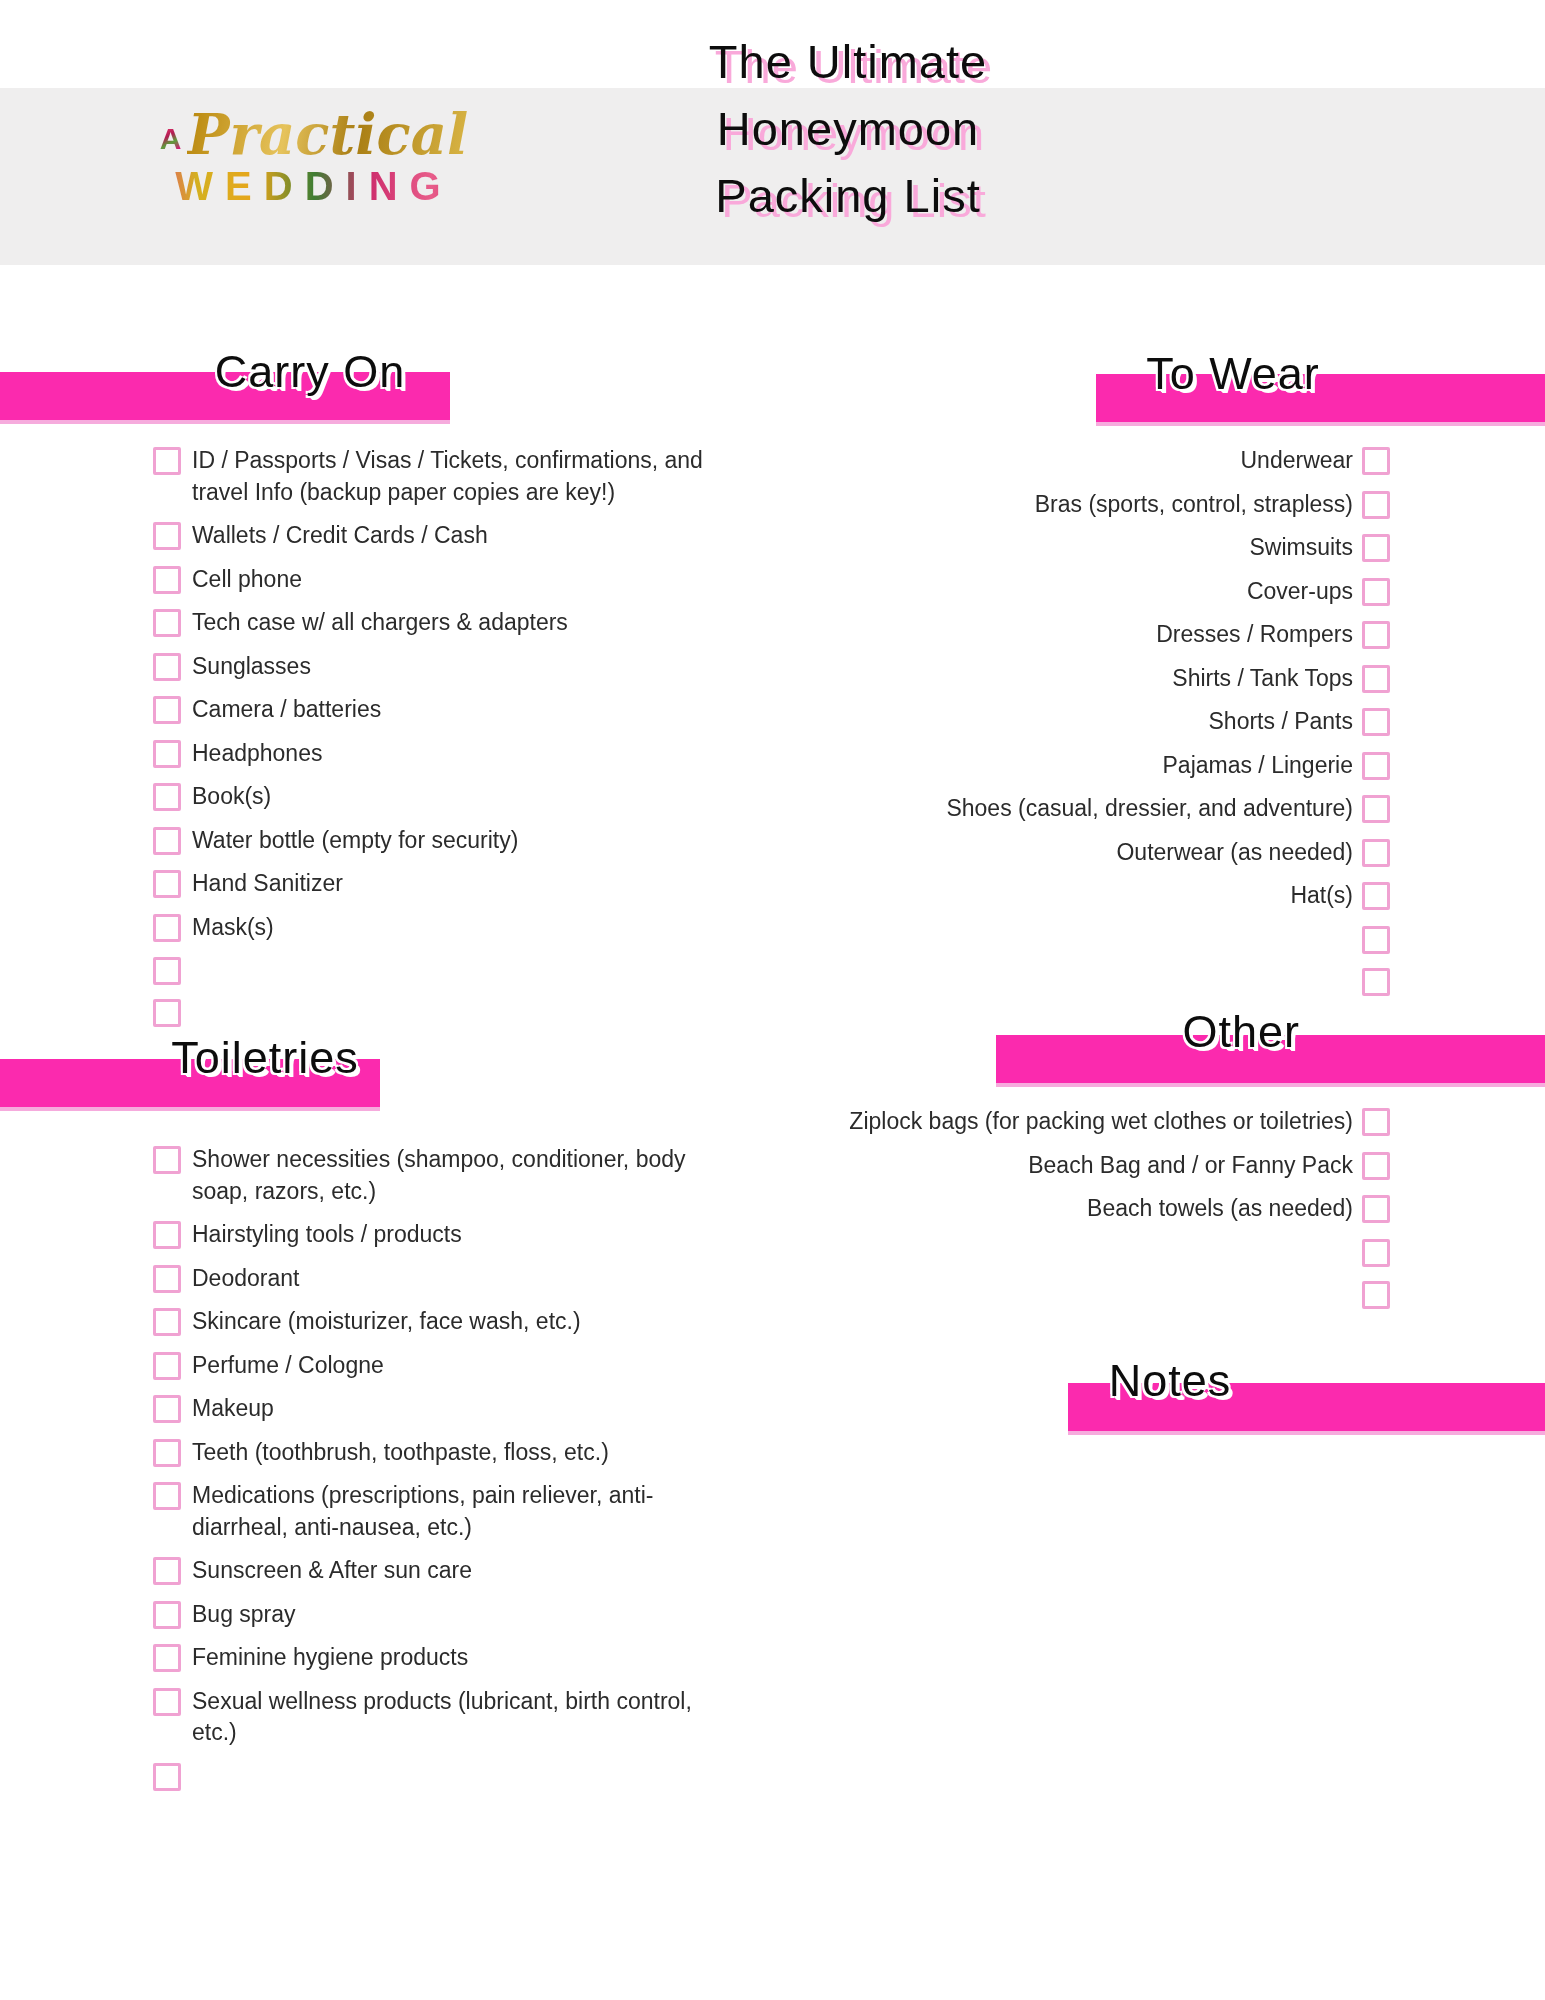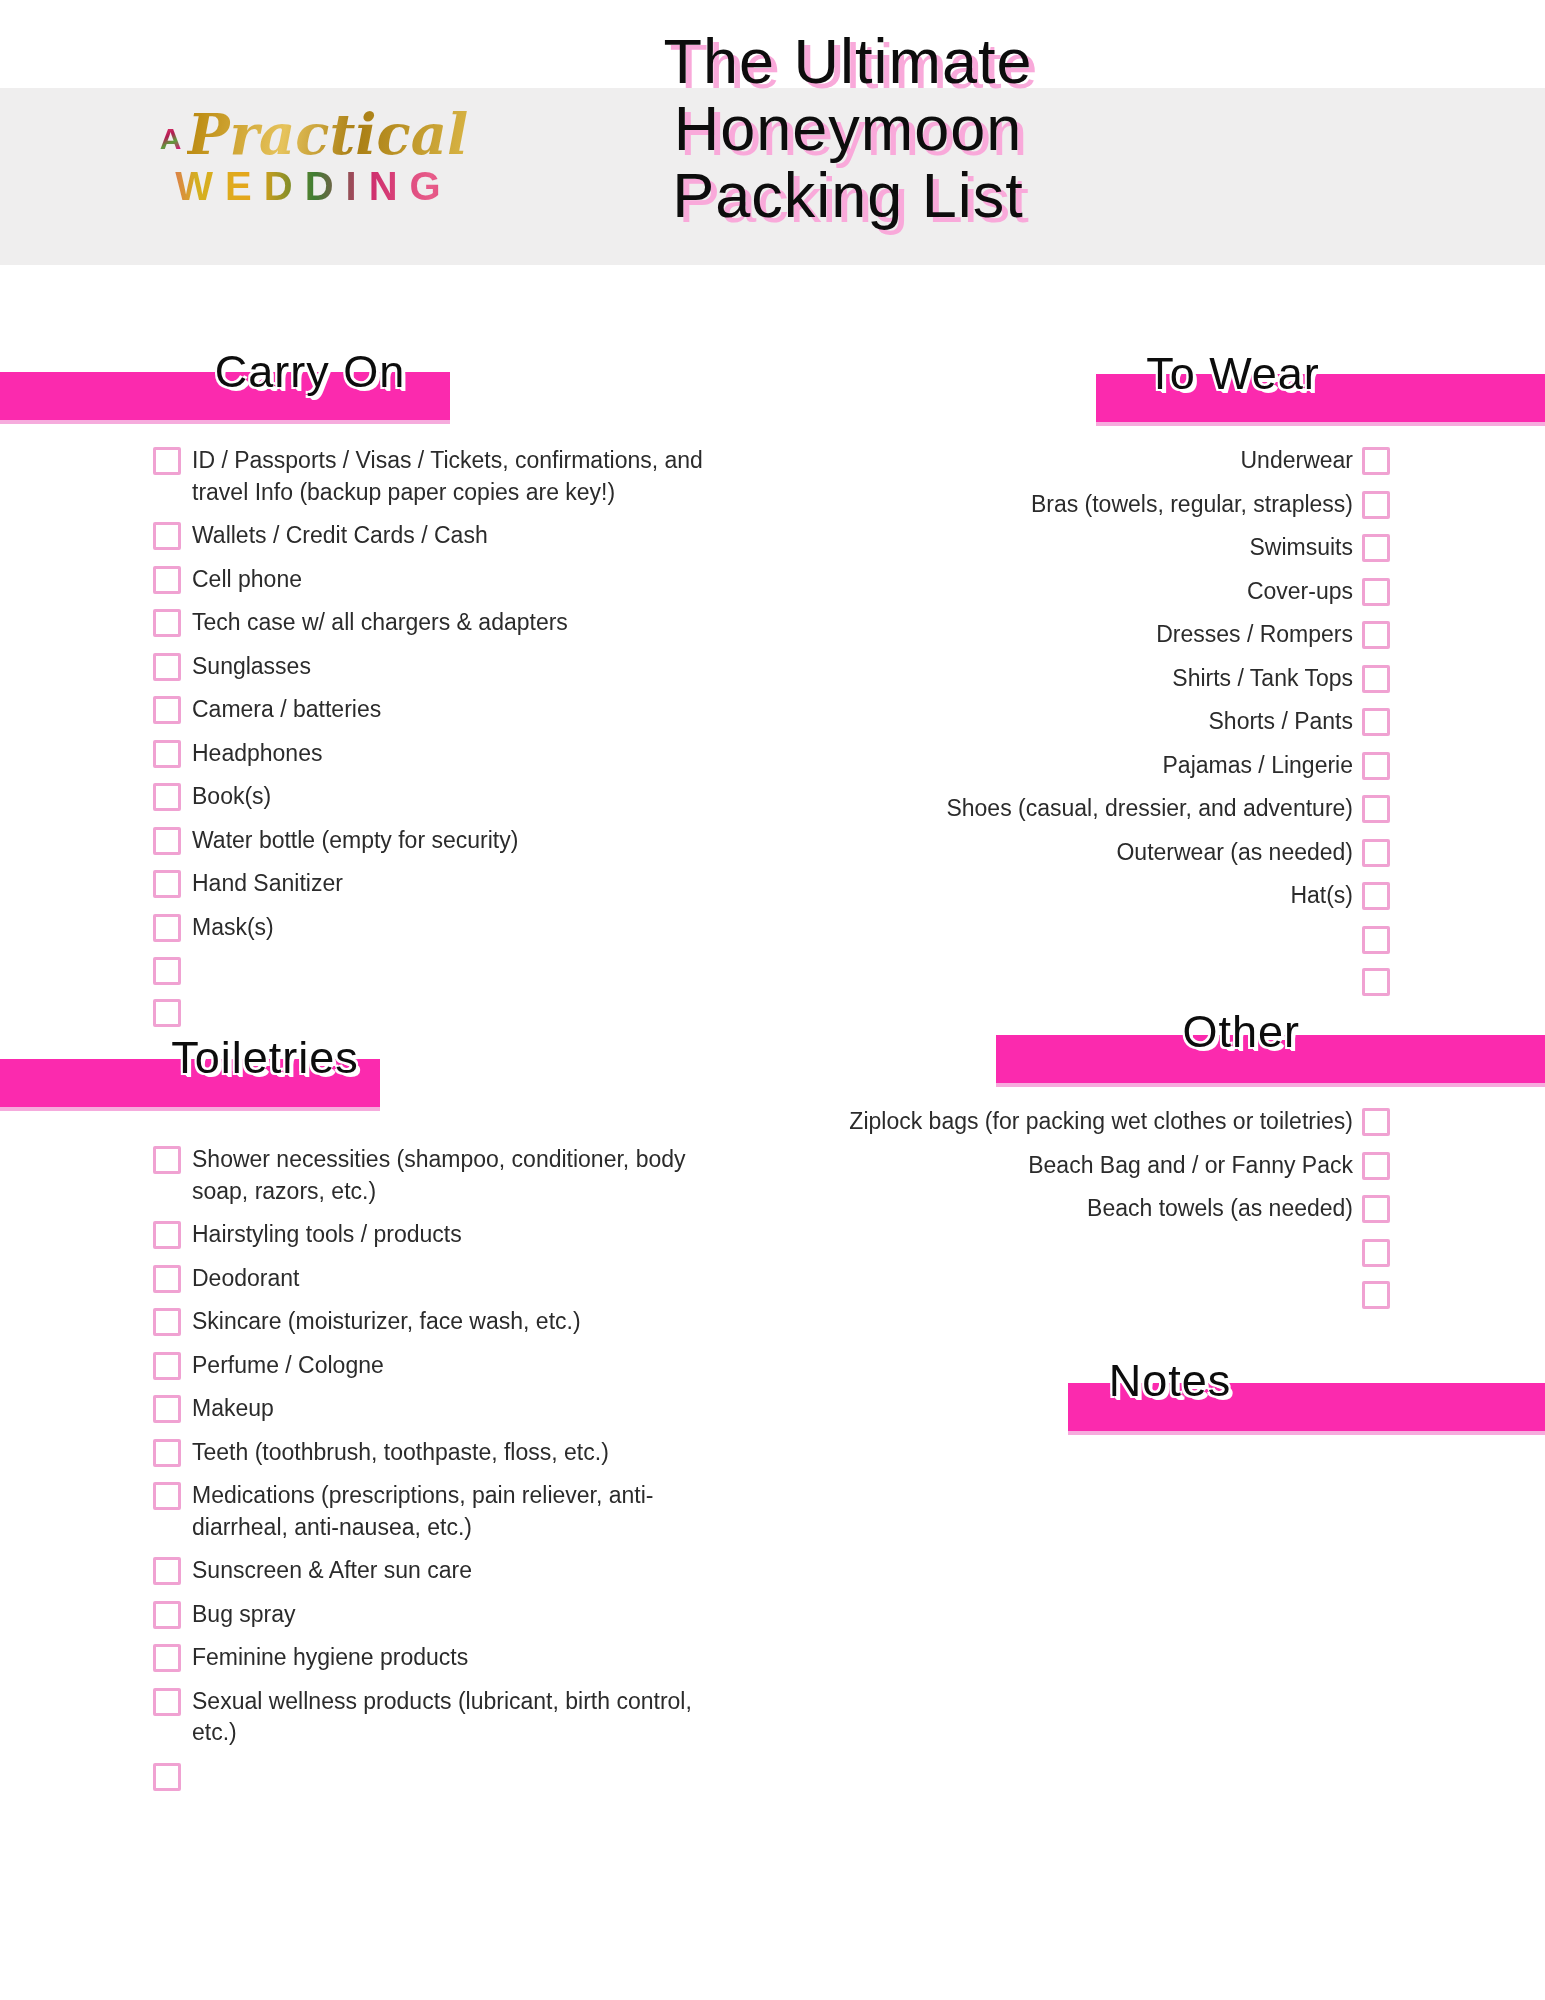--- a/index.html
+++ b/index.html
@@ -26,21 +26,21 @@
     -webkit-background-clip:text;background-clip:text;color:transparent;}
   .logo-script{font-family:"DejaVu Serif",serif;font-style:italic;font-weight:700;font-size:56px;line-height:1;
     background:linear-gradient(100deg,#b8860b 0%,#e6c35c 35%,#a97e14 60%,#d9b545 100%);
     -webkit-background-clip:text;background-clip:text;color:transparent;}
   .logo-word{margin-top:4px;font-size:40px;font-weight:800;letter-spacing:12px;line-height:1;
     background:linear-gradient(90deg,#e9318a,#d4b021,#e7a61b,#3f7d33,#cf2f6e,#e85d8a,#c2185b);
     -webkit-background-clip:text;background-clip:text;color:transparent;text-align:center;}
 
   
   .title{position:absolute;left:583px;top:28px;width:530px;text-align:center;
-    font-size:63px;line-height:67px;font-weight:500;color:#0d0d0d;letter-spacing:1px;
+    font-size:47px;line-height:67px;font-weight:500;color:#0d0d0d;letter-spacing:1px;
     text-shadow:6px 5px 0 var(--title-shadow-pink);}
 
   
   .bar{position:absolute;background:var(--accent-pink);border-bottom:4px solid var(--bar-underline);height:52px;}
   .bar.carry{left:0;top:372px;width:450px;}
   .bar.wear{left:1096px;top:374px;width:449px;}
   .bar.toilet{left:0;top:1059px;width:380px;}
   .bar.other{left:996px;top:1035px;width:549px;}
   .bar.notes{left:1068px;top:1383px;width:477px;}
 
@@ -145,21 +145,21 @@
     </div>
 
   <div class="bar wear"></div>
   <div class="sec-title wear">To Wear</div>
   <div class="list wear">
       <div class="row">
         <span class="label">Underwear</span>
         <span class="checkbox"></span>
       </div>
       <div class="row">
-        <span class="label">Bras (towels, regular, strapless)</span>
+        <span class="label">Bras (sports, control, strapless)</span>
         <span class="checkbox"></span>
       </div>
       <div class="row">
         <span class="label">Swimsuits</span>
         <span class="checkbox"></span>
       </div>
       <div class="row">
         <span class="label">Cover-ups</span>
         <span class="checkbox"></span>
       </div>

